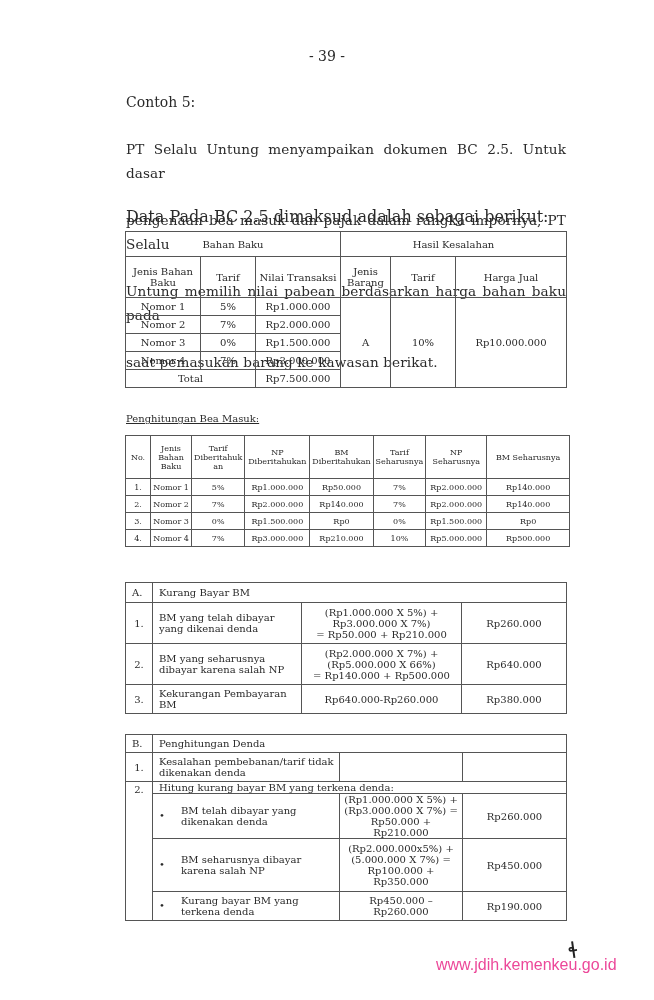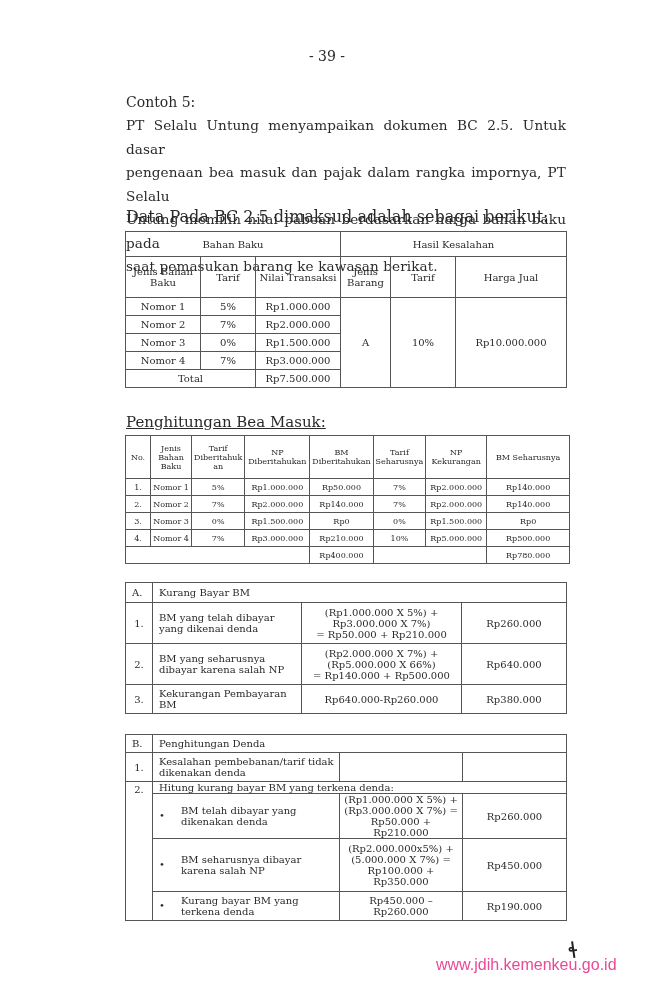--- a/index.html
+++ b/index.html
@@ -1,30 +1,30 @@
 <!DOCTYPE html>
 <html><head>
 <meta charset="utf-8">
 <style>
   html,body{margin:0;padding:0;background:#fff;}
   body{width:654px;height:1000px;position:relative;overflow:hidden;font-family:"DejaVu Serif",serif;color:#2a2a2a;}
   .abs{position:absolute;}
   .pagenum{left:0;width:654px;top:48px;text-align:center;font-size:14px;}
   .heading{left:126px;top:94px;font-size:14px;}
   .para{left:126px;top:114px;width:440px;font-size:13.6px;line-height:23.5px;text-align:justify;letter-spacing:0.1px;}
-  .para .line{display:block;text-align:justify;text-align-last:justify;}
+  .para .line{display:block;text-align:justify;text-align-last:justify;margin-top:24px;}
   .para .line.last{text-align-last:left;}
   .intro{left:126px;top:207px;font-size:16px;}
   table{border-collapse:collapse;position:absolute;}
   td,th{border:1px solid #555;font-weight:normal;text-align:center;vertical-align:middle;padding:0 2px;}
   .t1{left:125px;top:231px;width:442px;font-size:10px;padding-left:28px;}
   .t1 td{height:17px;}
   .t2{left:125px;top:435px;width:445px;font-size:8px;}
   .t2 td{height:16px;}
-  .sub2{left:126px;top:413px;font-size:15px;text-decoration:underline;}
+  .sub2{left:126px;top:413px;font-size:10px;text-decoration:underline;}
   .t3{left:125px;top:582px;width:442px;font-size:10px;}
   .t4{left:125px;top:734px;width:442px;font-size:10px;}
   .left{text-align:left !important;padding-left:6px;}
   .bullet{display:inline-block;width:22px;text-align:left;}
   .footer{left:436px;top:956px;font-family:"Liberation Sans",sans-serif;font-size:16px;color:#ec4899;}
   .sig{left:568px;top:938px;font-size:22px;color:#222;font-family:"DejaVu Sans",sans-serif;transform:rotate(-8deg);}
 </style>
 </head>
 <body>
 
@@ -86,21 +86,21 @@
 
 <table class="t2">
   <tbody>
       <tr>
     <td style="height:42px;width:20px">No.</td>
     <td style="width:36px">Jenis Bahan Baku</td>
     <td style="width:48px">Tarif Diberitahuk an</td>
     <td style="width:60px">NP Diberitahukan</td>
     <td style="width:56px">BM Diberitahukan</td>
     <td style="width:46px">Tarif Seharusnya</td>
-    <td style="width:56px">NP Kekurangan</td>
+    <td style="width:56px">NP Seharusnya</td>
     <td>BM Seharusnya</td>
   </tr>
   <tr>
     <td>1.</td>
         <td>Nomor 1</td>
         <td>5%</td>
         <td>Rp1.000.000</td>
         <td>Rp50.000</td>
         <td>7%</td>
         <td>Rp2.000.000</td>
@@ -129,26 +129,20 @@
   <tr>
     <td>4.</td>
         <td>Nomor 4</td>
         <td>7%</td>
         <td>Rp3.000.000</td>
         <td>Rp210.000</td>
         <td>10%</td>
         <td>Rp5.000.000</td>
         <td>Rp500.000</td>
   </tr>
-  <tr>
-    <td colspan="4"></td>
-    <td>Rp400.000</td>
-    <td colspan="2"></td>
-    <td>Rp780.000</td>
-  </tr>
 </tbody>
   </table>
 
 <table class="t3">
   <tbody>
       <tr>
     <td style="height:19px;width:18px" class="left">A.</td>
     <td colspan="3" class="left">Kurang Bayar BM</td>
   </tr>
   <tr>

